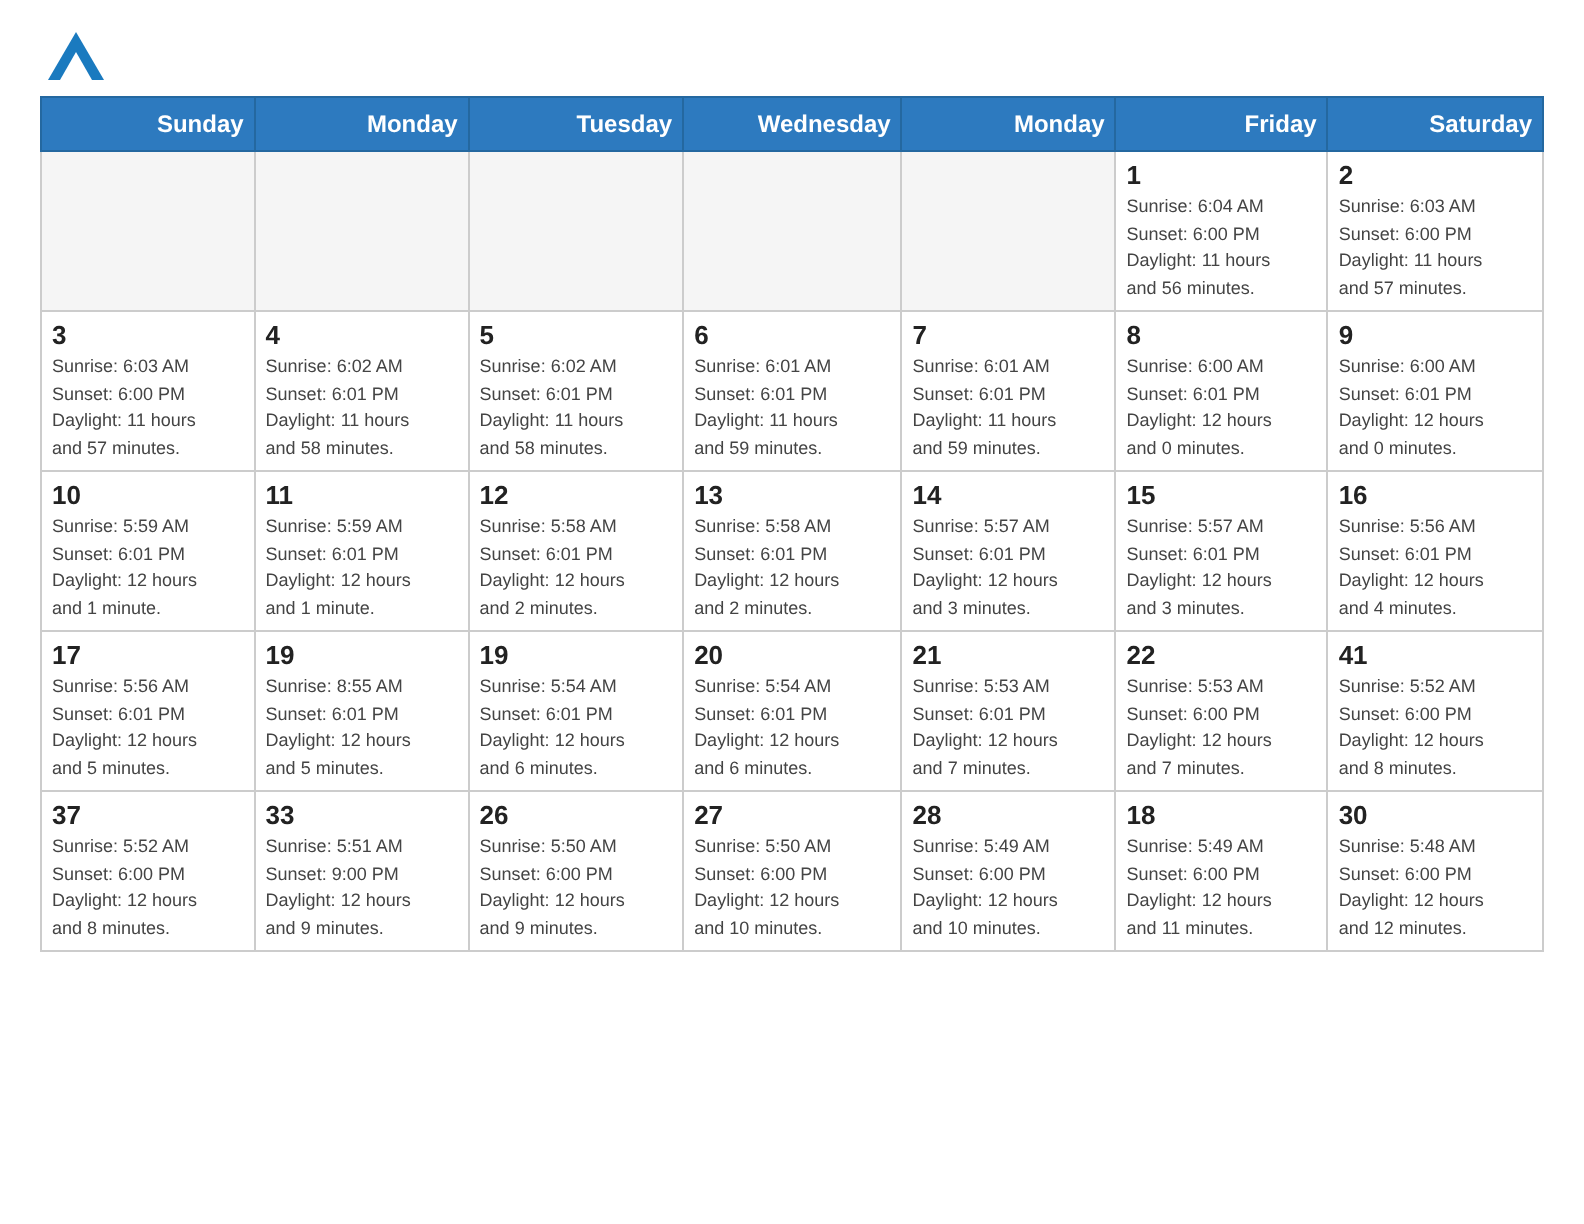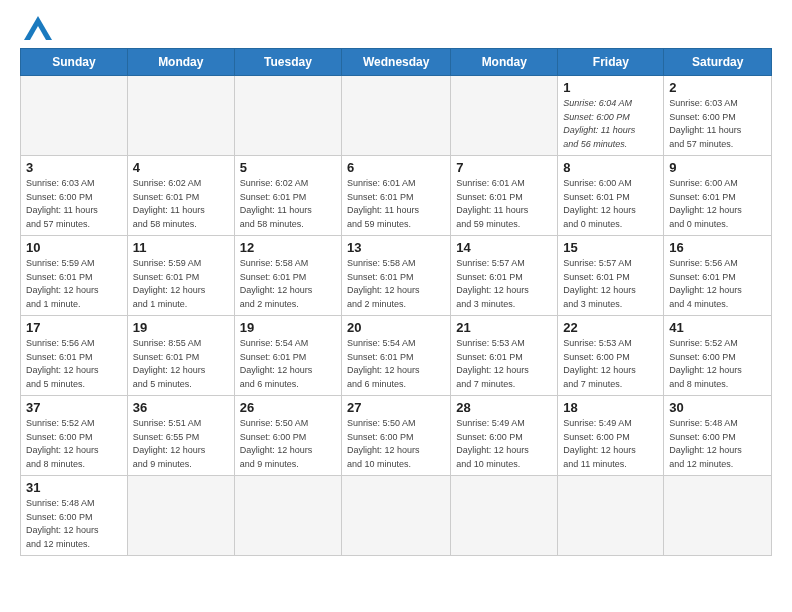--- a/index.html
+++ b/index.html
@@ -70,21 +70,21 @@
       border-collapse: collapse;
       border: 1px solid #ccc;
     }
 
     .calendar-table thead tr th {
       background-color: #2d7abf;
       color: #fff;
       font-size: 12px;
       font-weight: bold;
       padding: 6px 5px;
-      text-align: center;
+      text-align: right;
       border: 1px solid #2468a0;
     }
 
     .calendar-table tbody tr td {
       border: 1px solid #ccc;
       vertical-align: top;
       padding: 4px 5px;
       width: 113px;
       min-height: 80px;
       font-size: 9.5px;
@@ -150,21 +150,21 @@
     </thead>
     <tbody id="calendar-body">
     <tr>
           <td class="empty-cell"></td>
           <td class="empty-cell"></td>
           <td class="empty-cell"></td>
           <td class="empty-cell"></td>
           <td class="empty-cell"></td>
           <td>
             <span class="day-number">1</span>
-            <div class="day-info" style="white-space: pre-line; font-style: italic;">Sunrise: 6:04 AM
+            <div class="day-info" style="white-space: pre-line;">Sunrise: 6:04 AM
 Sunset: 6:00 PM
 Daylight: 11 hours
 and 56 minutes.</div>
           </td>
           <td>
             <span class="day-number">2</span>
             <div class="day-info" style="white-space: pre-line;">Sunrise: 6:03 AM
 Sunset: 6:00 PM
 Daylight: 11 hours
 and 57 minutes.</div>
@@ -325,23 +325,23 @@
         </tr>
         <tr>
           <td>
             <span class="day-number">37</span>
             <div class="day-info" style="white-space: pre-line;">Sunrise: 5:52 AM
 Sunset: 6:00 PM
 Daylight: 12 hours
 and 8 minutes.</div>
           </td>
           <td>
-            <span class="day-number">36</span>
+            <span class="day-number">33</span>
             <div class="day-info" style="white-space: pre-line;">Sunrise: 5:51 AM
-Sunset: 6:55 PM
+Sunset: 9:00 PM
 Daylight: 12 hours
 and 9 minutes.</div>
           </td>
           <td>
             <span class="day-number">26</span>
             <div class="day-info" style="white-space: pre-line;">Sunrise: 5:50 AM
 Sunset: 6:00 PM
 Daylight: 12 hours
 and 9 minutes.</div>
           </td>
@@ -366,31 +366,16 @@
 Daylight: 12 hours
 and 11 minutes.</div>
           </td>
           <td>
             <span class="day-number">30</span>
             <div class="day-info" style="white-space: pre-line;">Sunrise: 5:48 AM
 Sunset: 6:00 PM
 Daylight: 12 hours
 and 12 minutes.</div>
           </td>
-        </tr>
-        <tr class="last-row">
-          <td>
-            <span class="day-number">31</span>
-            <div class="day-info" style="white-space: pre-line;">Sunrise: 5:48 AM
-Sunset: 6:00 PM
-Daylight: 12 hours
-and 12 minutes.</div>
-          </td>
-          <td class="empty-cell"></td>
-          <td class="empty-cell"></td>
-          <td class="empty-cell"></td>
-          <td class="empty-cell"></td>
-          <td class="empty-cell"></td>
-          <td class="empty-cell"></td>
         </tr>
       </tbody>
   </table>
 </div>
 
 </body></html>

